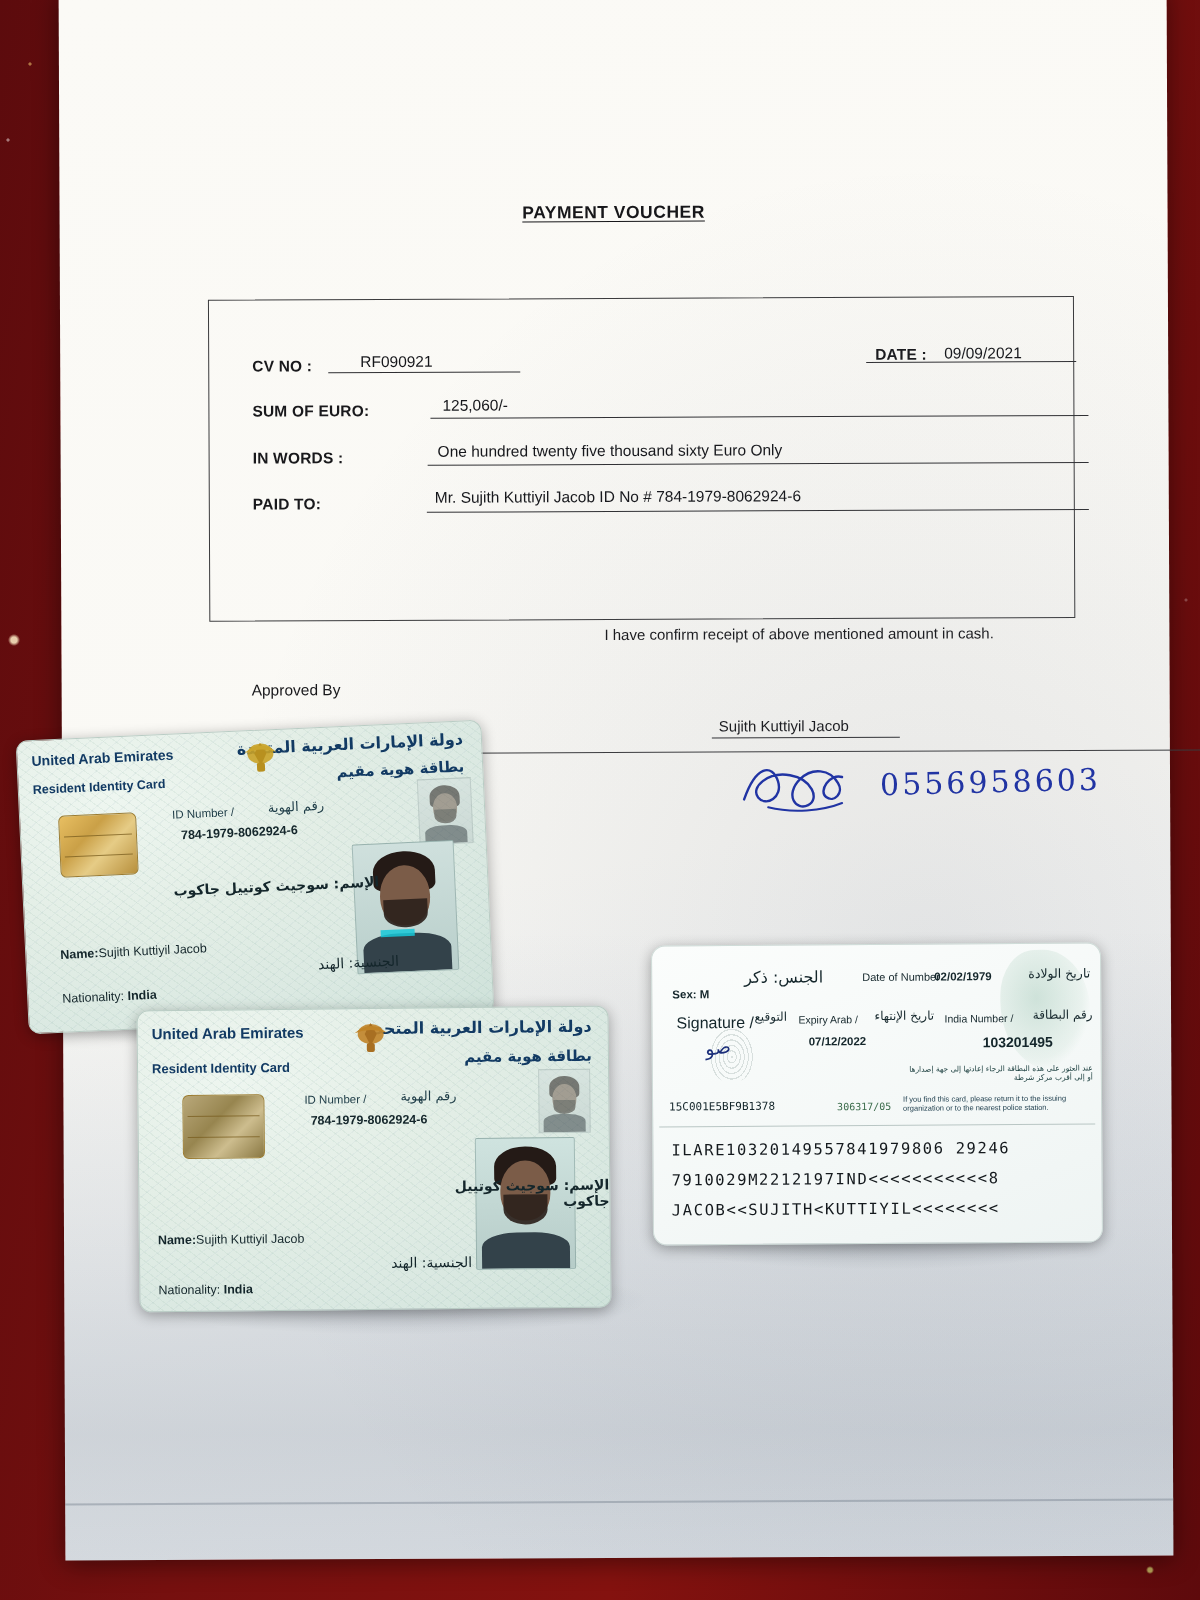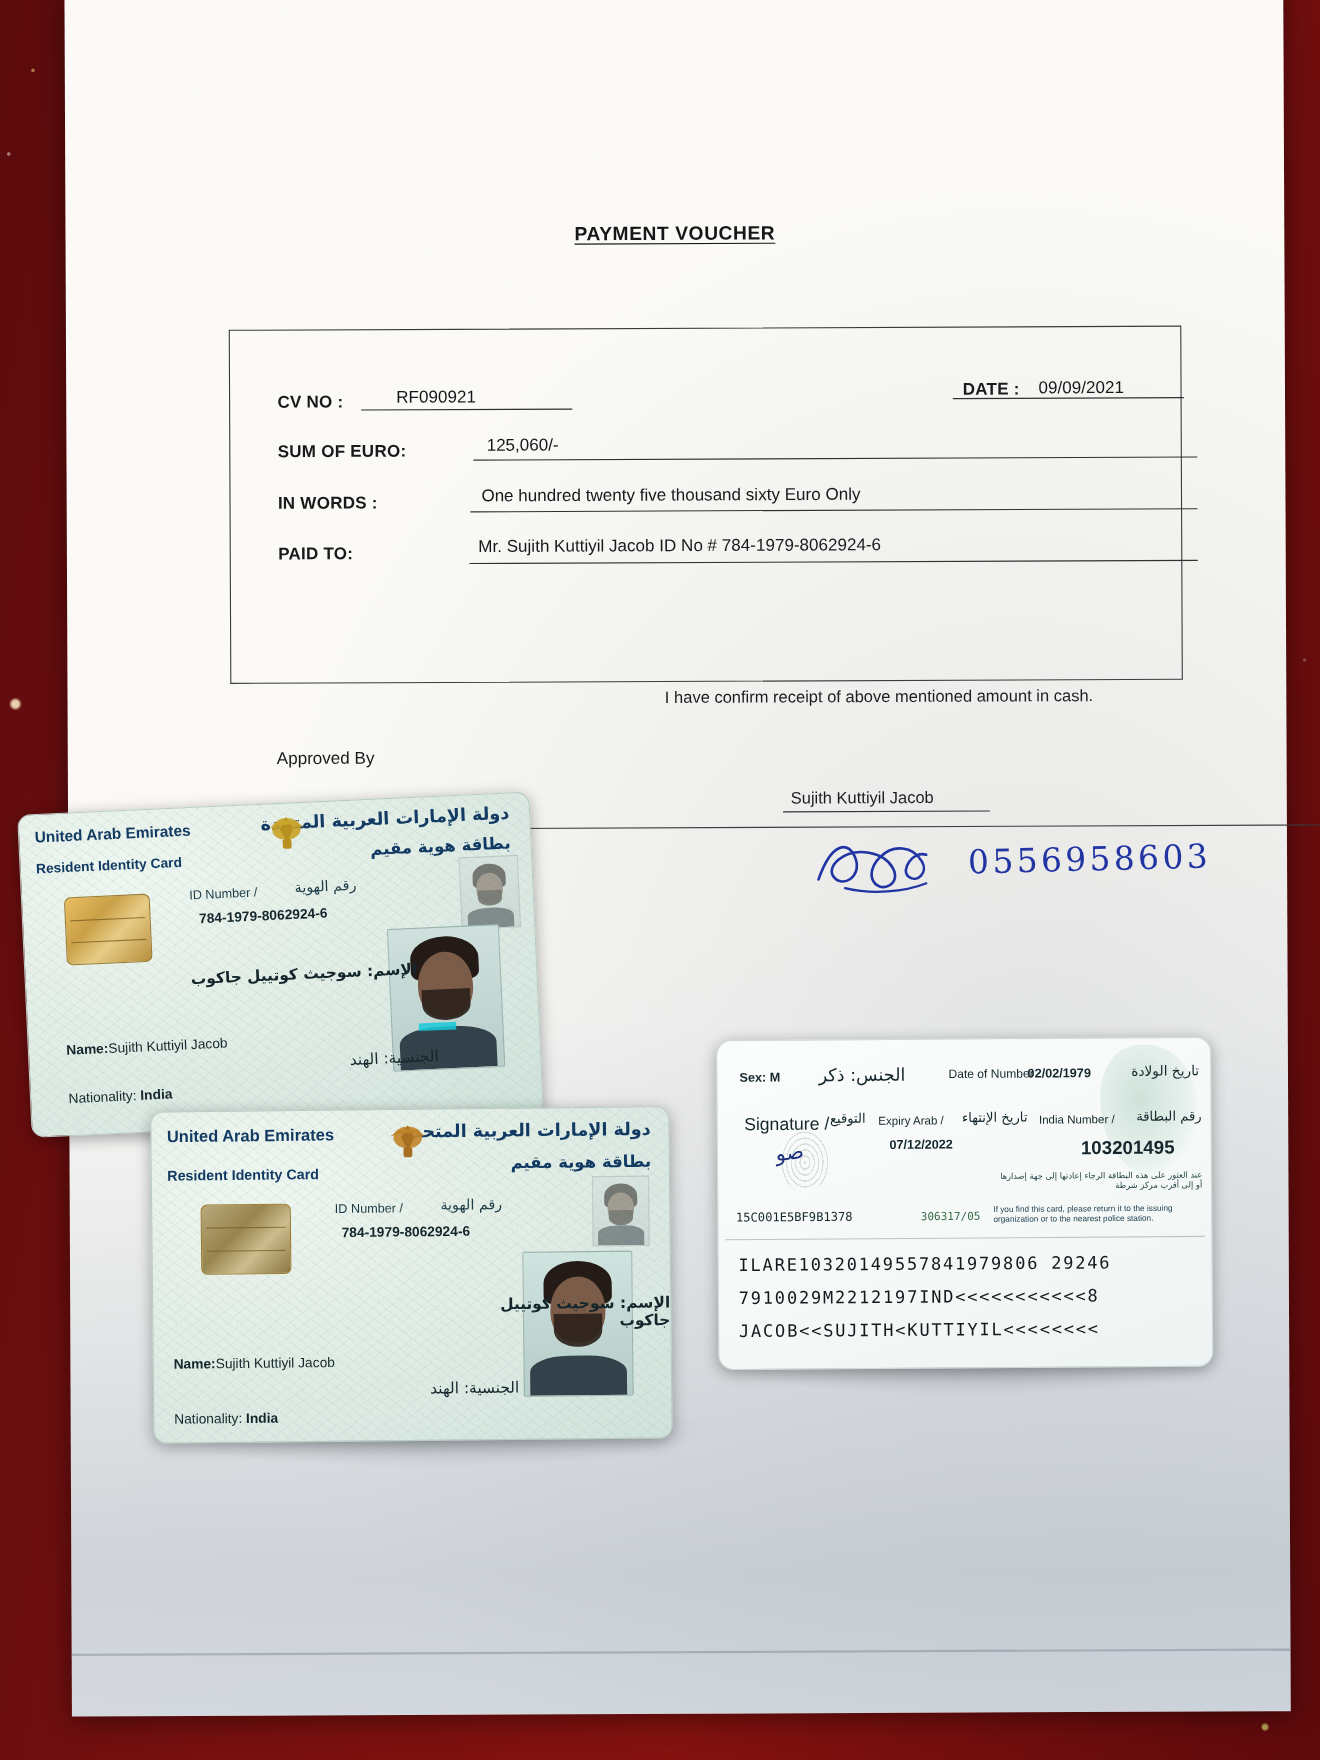--- a/index.html
+++ b/index.html
@@ -464,38 +464,38 @@
 
   <div class="c-text ar" style="right:138px; top:246px; font-size:14px; color:#14262b;">الجنسية: الهند</div>
 
   <div class="c-text" style="left:18px; top:272px; font-size:12.5px;"><span>Nationality:</span> <span class="c-bold">India</span></div>
 </div>
 
 <div class="id-card" id="id-card-back">
   <div class="back-map"></div>
   <div class="fingerprint" style="left:56px; top:80px;"></div>
 
-  <div class="c-text c-bold" style="left:20px; top:28px; font-size:11.5px;">Sex: M</div>
+  <div class="c-text c-bold" style="left:20px; top:42px; font-size:11.5px;">Sex: M</div>
   <div class="c-text ar" style="left:92px; top:22px; font-size:16px;">الجنس: ذكر</div>
 
   <div class="c-text" style="left:210px; top:26px; font-size:11px;">Date of Number</div>
   <div class="c-text c-bold" style="left:282px; top:26px; font-size:11.5px;">02/02/1979</div>
   <div class="c-text ar" style="right:10px; top:22px; font-size:12.5px;">تاريخ الولادة</div>
 
   <div class="c-text" style="left:24px; top:68px; font-size:16px;">Signature /</div>
   <div class="c-text ar" style="left:102px; top:64px; font-size:12px;">التوقيع</div>
   <div class="sig-mark" style="left:52px; top:90px; font-size:19px;">ﺻﻮ</div>
 
   <div class="c-text" style="left:146px; top:68px; font-size:10.5px;">Expiry Arab /</div>
   <div class="c-text ar" style="left:222px; top:64px; font-size:12px;">تاريخ الإنتهاء</div>
   <div class="c-text c-bold" style="left:156px; top:90px; font-size:11.5px;">07/12/2022</div>
 
   <div class="c-text" style="left:292px; top:68px; font-size:10.5px;">India Number /</div>
   <div class="c-text ar" style="right:8px; top:64px; font-size:12px;">رقم البطاقة</div>
-  <div class="c-text c-bold" style="left:330px; top:90px; font-size:17px;">103201495</div>
+  <div class="c-text c-bold" style="left:330px; top:90px; font-size:14px;">103201495</div>
 
   <div class="c-text ar tiny" style="right:8px; top:120px; width:190px; color:#244; text-align:right;">عند العثور على هذه البطاقة الرجاء إعادتها إلى جهة إصدارها أو إلى أقرب مركز شرطة</div>
   <div class="c-text tiny" style="right:8px; top:150px; width:190px; color:#1a3a4a; text-align:left;">If you find this card, please return it to the issuing organization or to the nearest police station.</div>
 
   <div class="c-text" style="left:16px; top:154px; font-size:11px; font-family:'DejaVu Sans Mono',monospace;">15C001E5BF9B1378</div>
   <div class="c-text" style="left:184px; top:156px; font-size:10px; font-family:'DejaVu Sans Mono',monospace; color:#3a6b4a;">306317/05</div>
 
   <div class="back-sep" style="left:6px; top:180px; width:436px;"></div>
 
   <div class="mrz" style="left:18px; top:192px;">ILARE10320149557841979806 29246</div>

